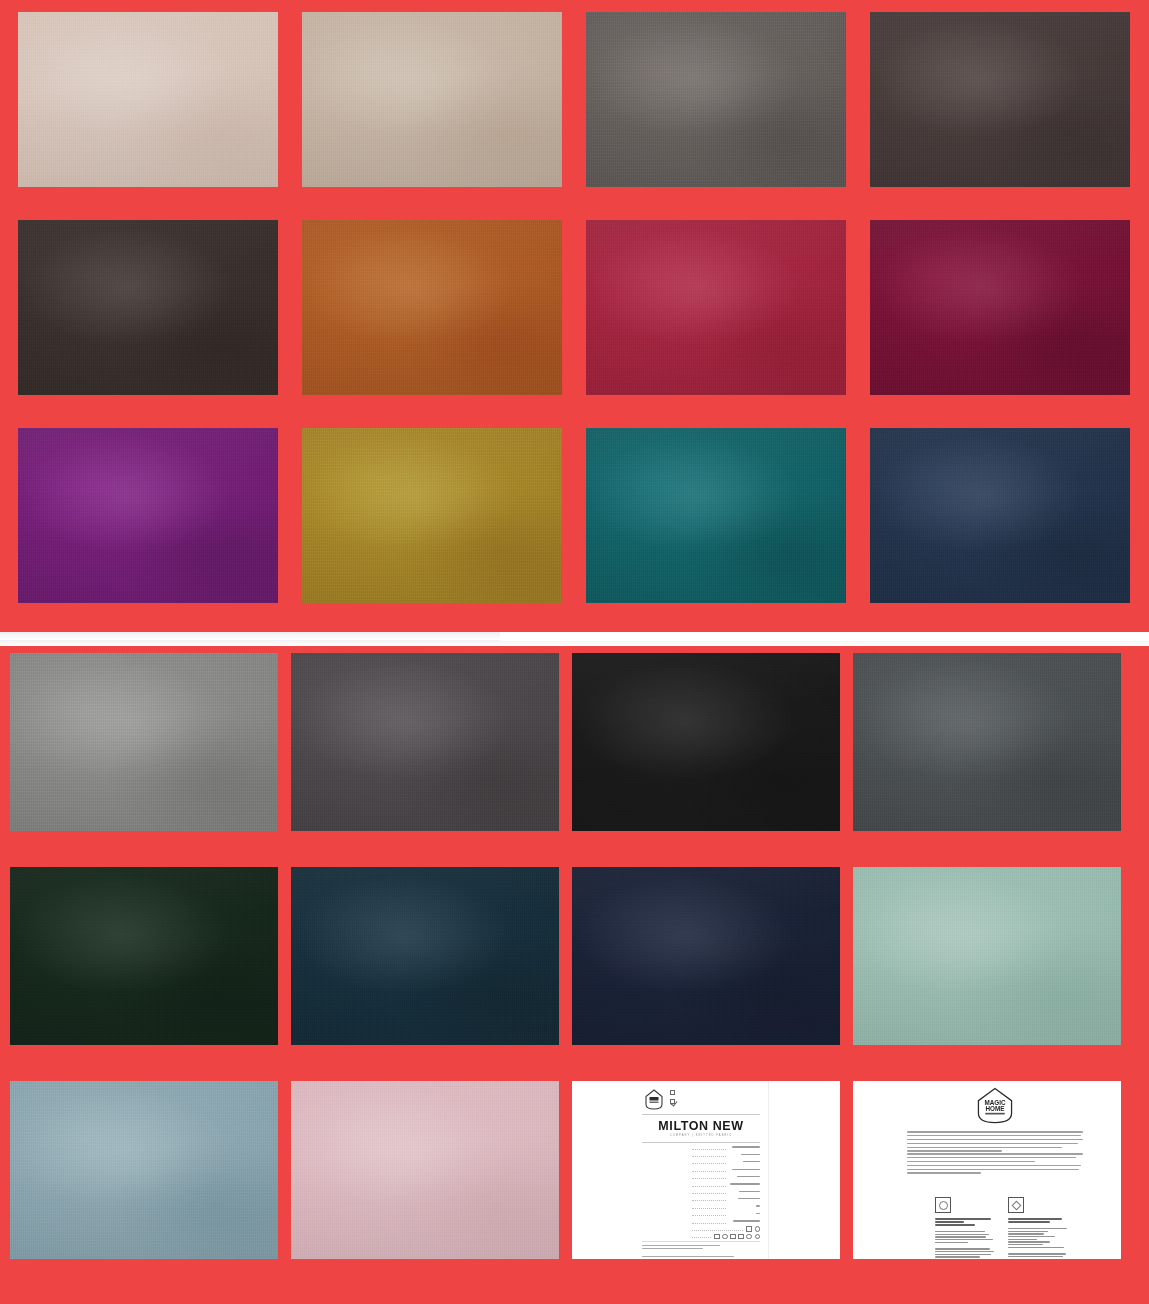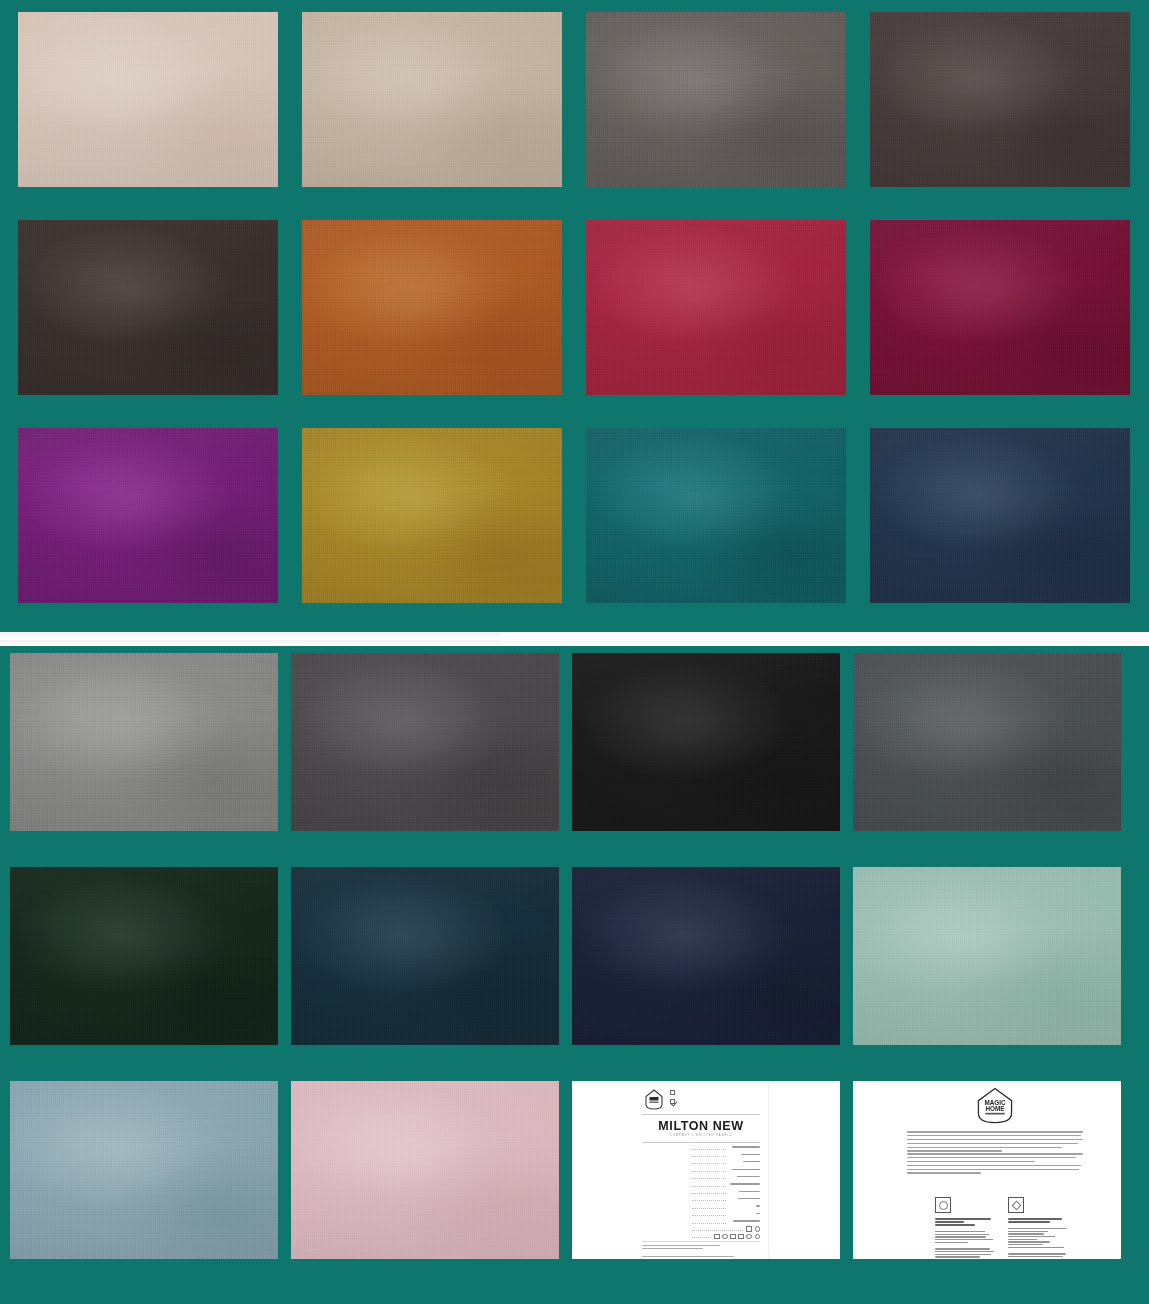--- a/index.html
+++ b/index.html
@@ -6,21 +6,21 @@
   html, body {
     width: 1149px;
     height: 1304px;
     background: #ffffff;
     font-family: "Liberation Sans", sans-serif;
     overflow: hidden;
   }
   #page { position: relative; width: 1149px; height: 1304px; background:#fff; }
 
   
-  .panel { position: absolute; left: 0; width: 1149px; background: #0f766e; }
+  .panel { position: absolute; left: 0; width: 1149px; background: #ef4444; }
   #panel-top    { top: 0;   height: 632px; }
   #panel-seam   { top: 632px; height: 14px; background:#ffffff; }
   #panel-bottom { top: 646px; height: 658px; }
 
   .seam-shadow {
     position:absolute; left:0; top:0; width:500px; height:9px;
     background: linear-gradient(180deg, #efefef 0%, #f7f7f7 45%, #ffffff 100%);
     border-bottom: 1px solid #f1f1f1;
   }
   .seam-band {

